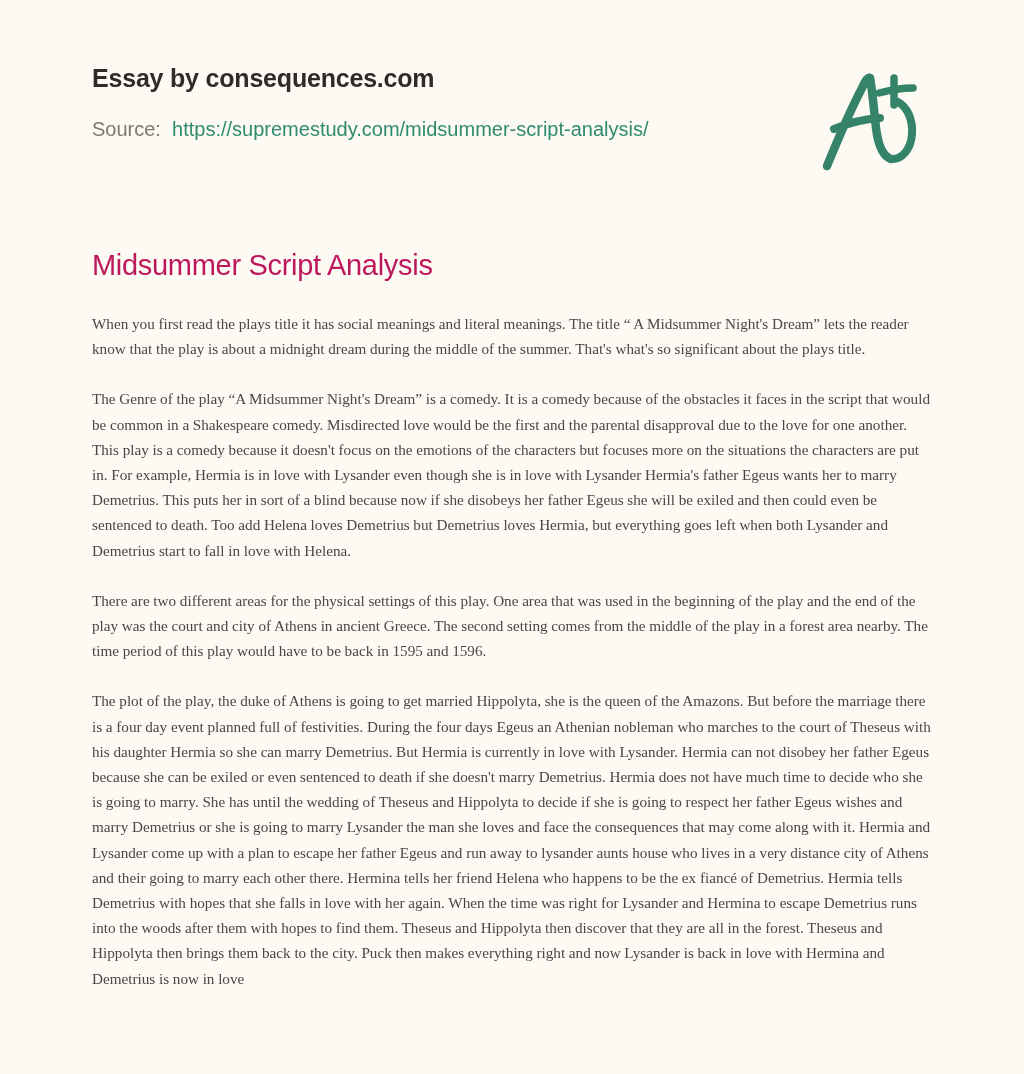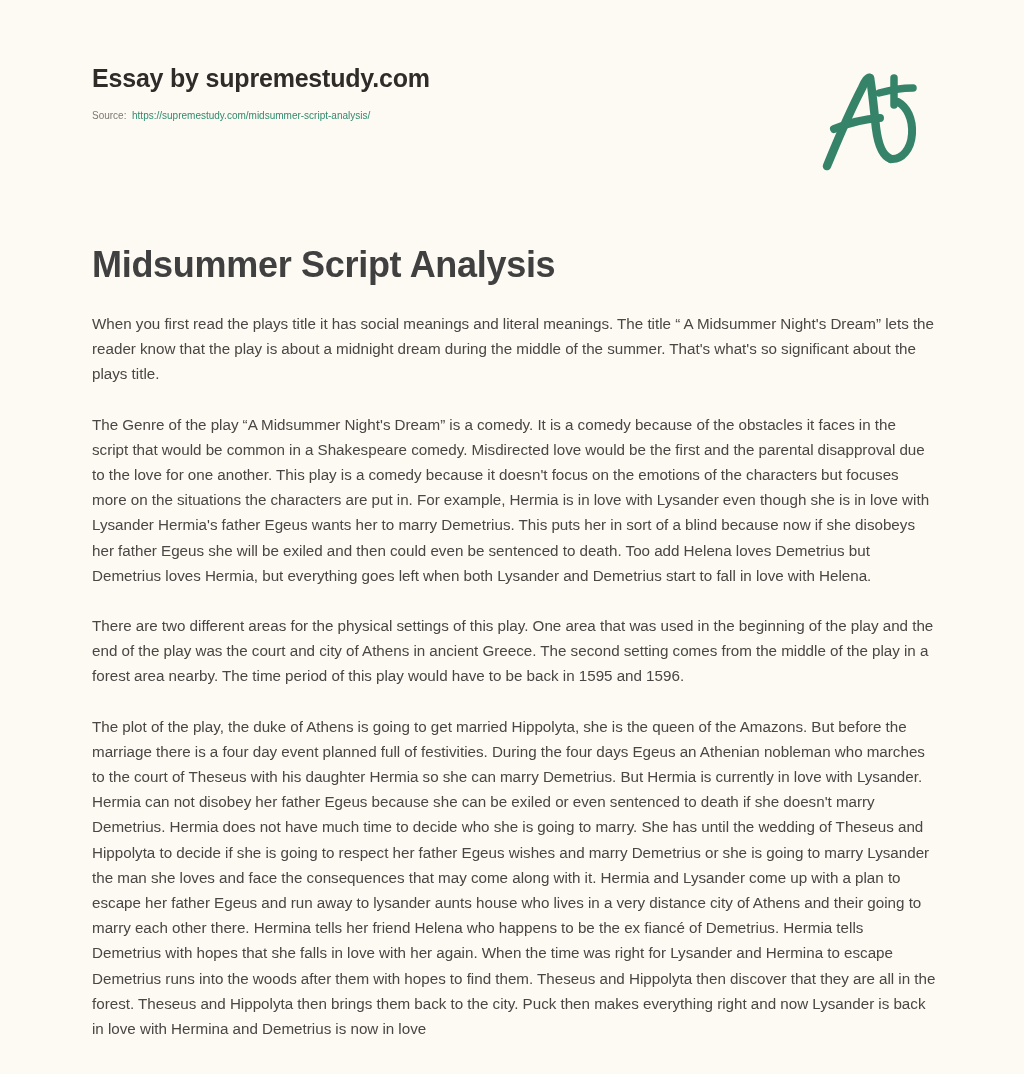--- a/index.html
+++ b/index.html
@@ -43,22 +43,22 @@
     font-family: "Liberation Sans", sans-serif;
     font-size: 25px;
     font-weight: bold;
     color: #2f2b29;
     letter-spacing: -0.2px;
     line-height: 32px;
     margin: 0;
   }
 
   .source-line {
-    margin-top: 12px;
-    font-size: 10px;
+    margin-top: 25px;
+    font-size: 20px;
     line-height: 20px;
     color: #7d7871;
     white-space: nowrap;
   }
 
   .source-label {
     color: #7d7871;
   }
 
   .source-url {
@@ -84,51 +84,51 @@
   
   .article {
     position: absolute;
     left: 92px;
     top: 247px;
     width: 844px;
   }
 
   .article-title {
     font-family: "Liberation Sans", sans-serif;
-    font-size: 36px;
-    font-weight: bold;
-    color: #404040;
+    font-size: 29px;
+    font-weight: normal;
+    color: #be185d;
     letter-spacing: -0.3px;
     line-height: 36px;
     margin: 0 0 28px 0;
   }
 
   .body-text p {
-    font-family: Liberation Sans, sans-serif;
+    font-family: Liberation Serif, serif;
     font-size: 15.2px;
     line-height: 25.2px;
     color: #4a4643;
     margin: 0 0 25px 0;
     text-align: left;
     word-spacing: -0.1px;
   }
 
   .body-text p:last-child {
     margin-bottom: 12px;
   }
 </style>
 </head>
 <body>
 
 <div class="page">
 
   <div class="header">
 
     <div class="brand-block">
-      <div class="brand-title">Essay by supremestudy.com</div>
+      <div class="brand-title">Essay by consequences.com</div>
 
       <div class="source-line">
         <span class="source-label">Source:</span>
         <span>&nbsp;</span><a class="source-url" href="#">https://supremestudy.com/midsummer-script-analysis/</a>
       </div>
     </div>
 
     <div class="logo">
       <svg viewBox="0 0 114 110" xmlns="http://www.w3.org/2000/svg">
         <g fill="none" stroke="#35846a" stroke-linecap="round" stroke-linejoin="round">

